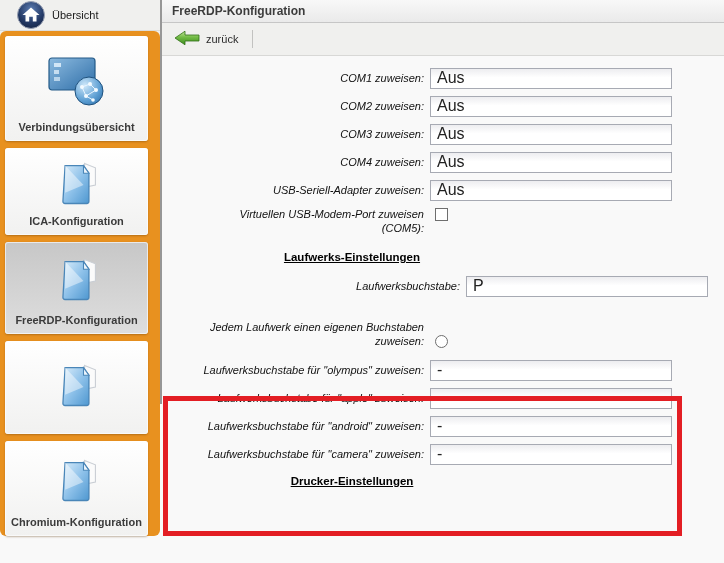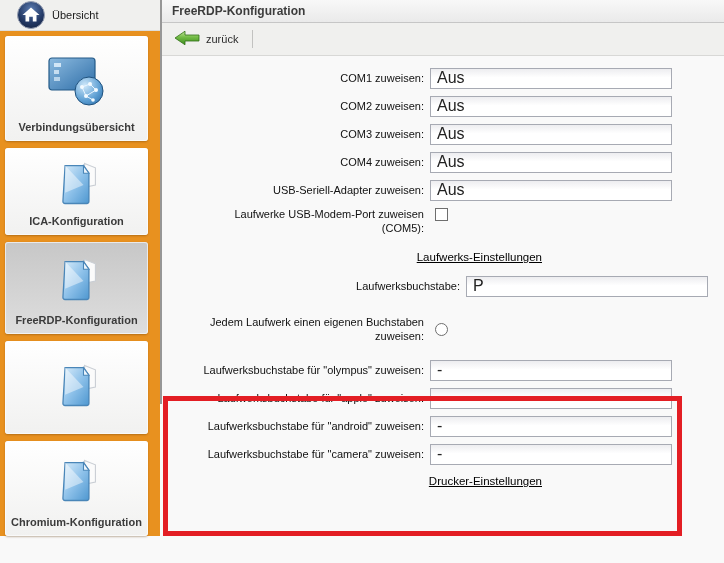--- a/index.html
+++ b/index.html
@@ -13,21 +13,21 @@
 
   
   .left-col { width:162px; height:404px; display:flex; flex-direction:column;
               border-right:2px solid #979797; background:#f0f0ee; }
   .sidebar-top { height:40px; display:flex; align-items:center; gap:6px;
                  padding-left:16px; background:#f0f0ee; border-bottom:1px solid #dddddb;
                  cursor:pointer; }
   .home-btn { width:30px; height:30px; display:inline-block; }
   .overview-label { font-size:11px; color:#1a1a1a; }
 
-  .tiles { flex:1; padding:5px 12px 0 5px; display:flex; flex-direction:column; gap:7px; }
+  .tiles { flex:1; padding:5px 12px 0 5px; display:flex; flex-direction:column; gap:7px;border-radius:6px; }
   .tile { border-radius:3px; background:linear-gradient(#ffffff,#f1f1f0);
           box-shadow:0 1px 2px rgba(90,50,0,.35), inset 0 0 0 1px rgba(255,255,255,.6);
           display:flex; flex-direction:column; align-items:center; justify-content:flex-end;
           padding-bottom:7px; cursor:pointer; }
   .tile.selected { background:linear-gradient(#c7c7c7,#dedede); }
   .tile-icon { flex:1; display:flex; align-items:center; justify-content:center; padding-top:4px; }
   .tile-label { font-weight:bold; font-size:11px; color:#3b3b3b; text-align:center;
                 line-height:13px; padding:0 4px; }
   .tile.h1 { height:105px; } .tile.h2 { height:87px; } .tile.h3 { height:92px; }
   .tile.h4 { height:93px; } .tile.h5 { height:95px; }
@@ -40,42 +40,42 @@
   .main-header span { font-weight:bold; font-size:12px; color:#3c3c3c; }
   .toolbar { height:33px; background:#f0f0ee; border-bottom:1px solid #d8d8d6;
              display:flex; align-items:center; padding-left:8px;text-align:center; }
   .back-btn { display:flex; align-items:center; gap:6px; cursor:pointer; padding:2px 4px; }
   .back-btn span { font-size:11px; color:#2b2b2b; }
   .tb-sep { width:1px; height:18px; background:#c2c2c0; margin-left:10px; }
 
   .content { flex:1; padding-top:8px; position:relative; }
 
   .frow { display:flex; align-items:center; height:28px; }
-  .frow-label { width:262px; text-align:right; margin-right:6px; color:#111; }
+  .frow-label { width:262px; text-align:right; margin-right:6px; color:#111;font-style:italic; }
   .frow-label .ln { display:block; line-height:14px; }
   .frow-ctrl { display:flex; align-items:center; }
   .txt-input { width:242px; height:21px; border:1px solid #a7aab3;
                background:linear-gradient(#ededf0, #ffffff 45%);
                font-family:"Liberation Sans", sans-serif; font-size:16px; color:#222;
                padding:0 4px 0 6px; outline:none; }
   .row-tall { height:40px; align-items:flex-start; padding-top:3px; }
   .row-radio1 { height:44px; align-items:flex-start; padding-top:12px; }
   .row-letter { height:32px;margin-left:36px; }
-  .row-radio2 { height:46px; align-items:center; padding-top:8px; }
+  .row-radio2 { height:46px; align-items:flex-end; padding-top:8px; }
 
   .checkbox { width:13px; height:13px; border:1px solid #6e6e6e; background:#fff;
               display:inline-block; margin-left:5px; margin-top:1px; cursor:pointer; }
   .radio { width:13px; height:13px; border:1px solid #6e6e6e; border-radius:50%;
            background:#fff; display:inline-block; margin-left:5px; position:relative;
            cursor:pointer; }
   .radio.selected::after { content:""; position:absolute; left:3px; top:3px; right:3px;
            bottom:3px; border-radius:50%; background:#2d2d2d; }
 
   .heading-row { height:26px; display:flex; align-items:center; }
-  .section-heading { width:380px; text-align:right; font-weight:normal; font-size:11.5px;
+  .section-heading { width:380px; text-align:center; font-weight:bold; font-size:11.5px;
                      color:#000; text-decoration:underline; }
   .special-section { padding-top:8px; }
   .special-section .heading-row { height:22px; }
   .heading-printer { height:26px; }
 
   .red-annotation { position:absolute; left:163px; top:396px; width:519px; height:140px;
                     border:5px solid #e31e24; pointer-events:none; z-index:20; }
 </style>
 </head>
 <body>
@@ -272,21 +272,21 @@
   <div class="frow">
     <div class="frow-label">USB-Seriell-Adapter zuweisen:</div>
     <div class="frow-ctrl">
       <input class="txt-input" type="text" value="Aus" style="">
     </div>
   </div>
 </div>
 
       <div class="frow row-tall">
         <div class="frow-label">
-          <span class="ln">Laufwerke USB-Modem-Port zuweisen</span>
+          <span class="ln">Virtuellen USB-Modem-Port zuweisen</span>
           <span class="ln">(COM5):</span>
         </div>
         <div class="frow-ctrl">
           <span class="checkbox" id="usb-modem-checkbox"></span>
         </div>
       </div>
 
       <div class="heading-row">
         <span class="section-heading">Laufwerks-Einstellungen</span>
       </div>

